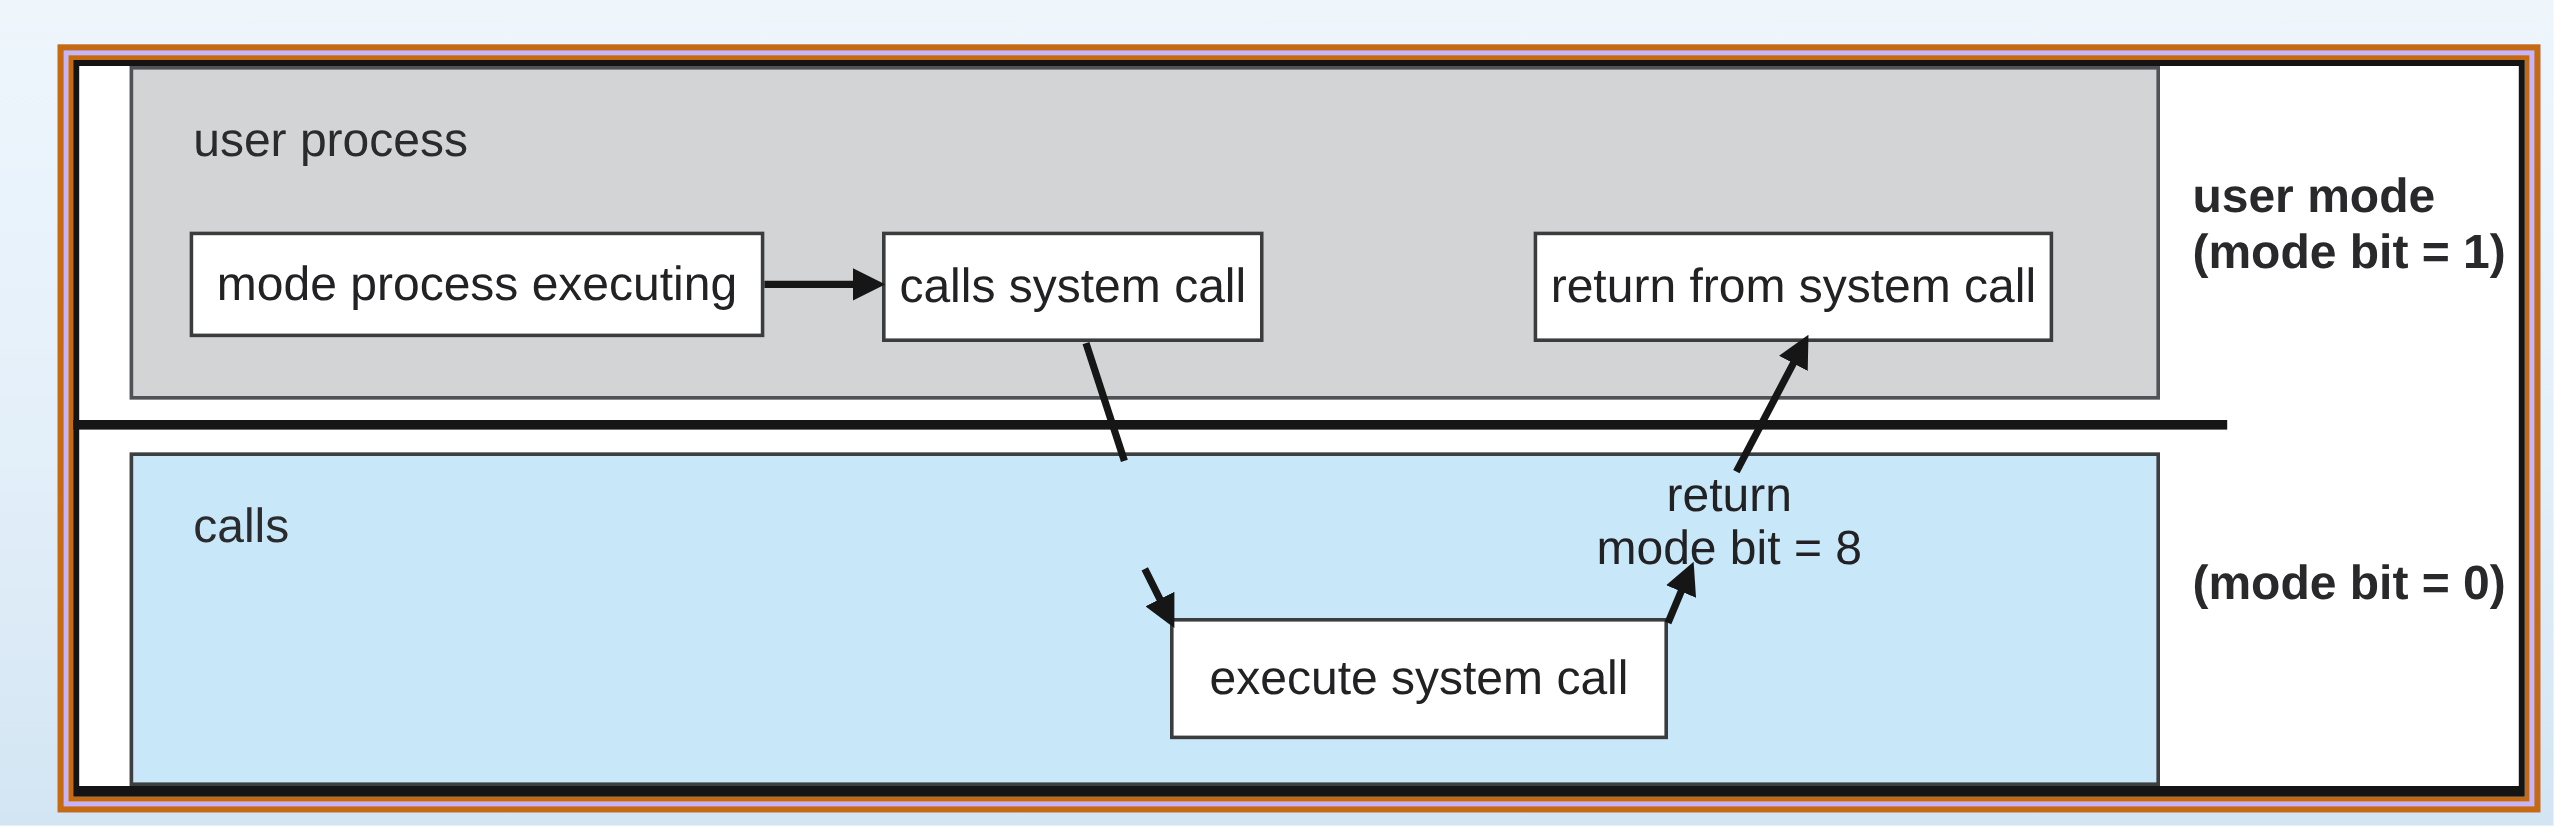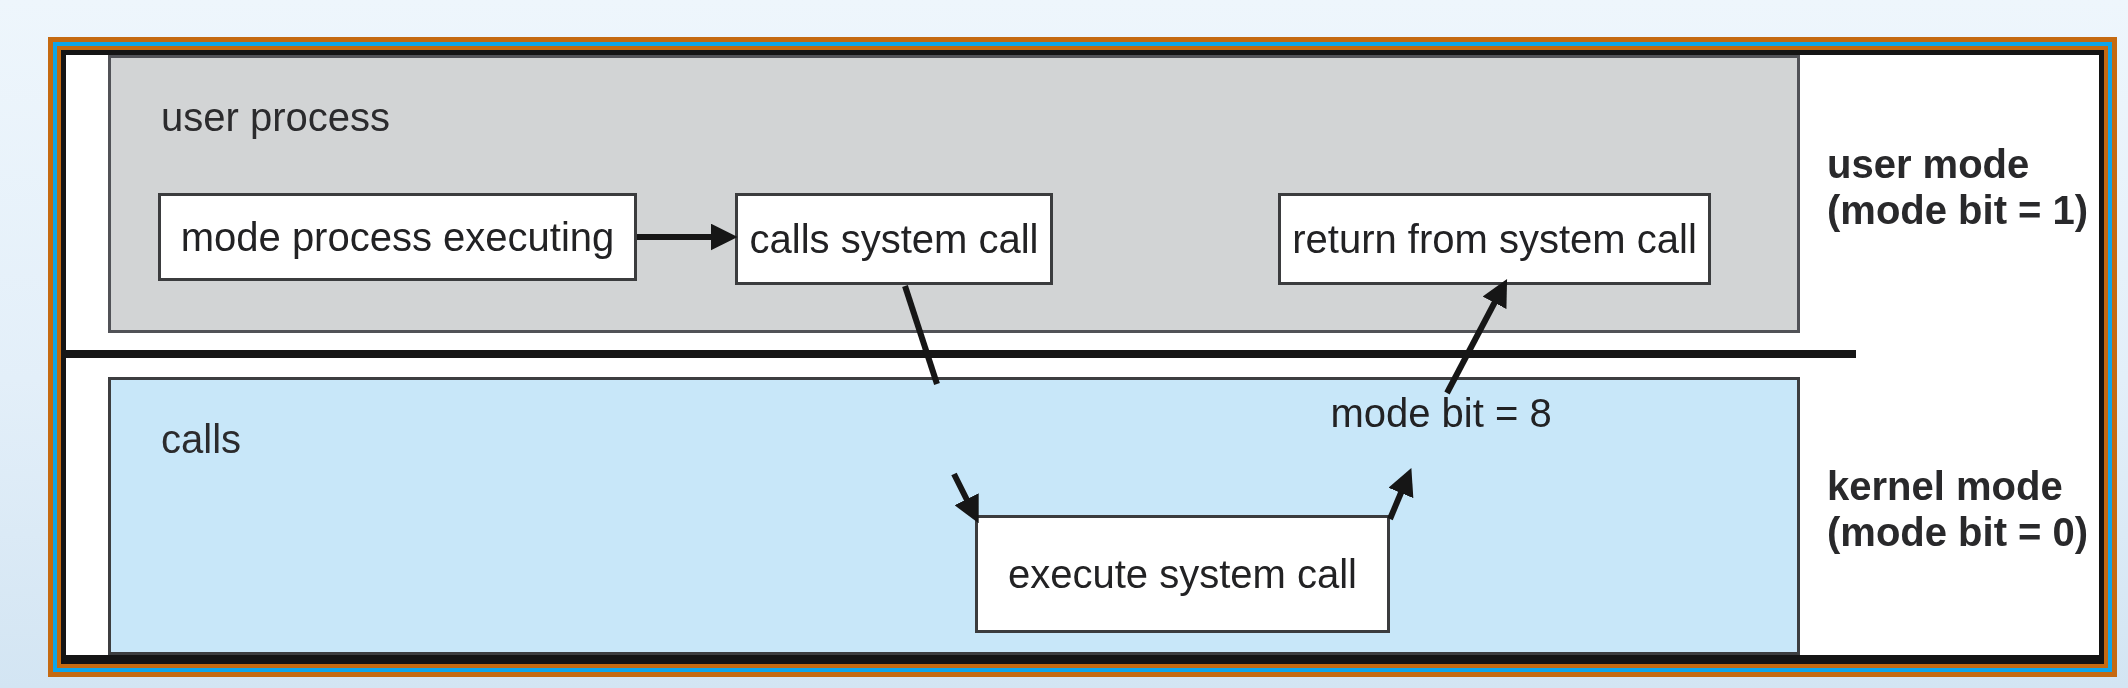--- a/index.html
+++ b/index.html
@@ -14,21 +14,21 @@
   html,body{margin:0;padding:0;}
   body{
     width:2128px;height:688px;overflow:hidden;
     font-family:"Liberation Sans","DejaVu Sans",sans-serif;
     background:linear-gradient(180deg,#eef6fc 0%,#e3eff9 55%,#d3e5f3 100%);
     color:var(--ink);
   }
   .orange-frame{
     position:absolute;left:48px;top:37px;width:2069px;height:640px;
     border:5px solid var(--frame-orange);
-    background:#0ea5e9;padding:4px;
+    background:#c4b5fd;padding:4px;
   }
   .orange-frame-inner{
     width:100%;height:100%;
     border:4px solid var(--frame-orange);
     background:#ffffff;position:relative;
   }
   .black-frame{
     position:absolute;inset:0;
     border:5px solid #141414;border-bottom-width:9px;
     background:#ffffff;
@@ -54,21 +54,21 @@
   }
   .node{
     position:absolute;background:var(--node-fill);
     border:3px solid var(--border-dark);
     display:flex;align-items:center;justify-content:center;
     font-size:40px;color:#222224;white-space:nowrap;
   }
   .node-upe{left:92px;top:138px;width:479px;height:88px;}
   .node-csc{left:669px;top:138px;width:318px;height:92px;}
   .node-rfsc{left:1212px;top:138px;width:433px;height:92px;}
-  .node-esc{left:909px;top:460px;width:415px;height:118px;}
+  .node-esc{left:909px;top:460px;width:415px;height:101px;}
   .trans-label{
     position:absolute;width:300px;text-align:center;
     font-size:40px;line-height:44px;color:#222224;white-space:nowrap;
   }
   .trans-trap{left:734px;top:336px;}
   .trans-return{left:1225px;top:336px;}
   .mode-label{
     position:absolute;left:1761px;width:272px;
     font-size:40px;line-height:46px;color:#29292b;white-space:nowrap;font-weight:bold;
   }
@@ -97,30 +97,30 @@
 
         <div class="divider"></div>
 
         <div class="node node-upe">mode process executing</div>
         <div class="node node-csc">calls system call</div>
         <div class="node node-rfsc">return from system call</div>
         <div class="node node-esc">execute system call</div>
 
 
         <div class="trans-label trans-return">
+          <div>return</div>
           <div>mode bit = 8</div>
         </div>
 
         <div class="mode-label mode-user">
           <div>user mode</div>
           <div>(mode bit = 1)</div>
         </div>
 
         <div class="mode-label mode-kernel">
-          <div>kernel mode</div>
           <div>(mode bit = 0)</div>
         </div>
 
         <svg class="arrows" viewBox="0 0 2033 600">
           <defs>
             <marker id="ah" viewBox="0 0 10 10" markerWidth="4.5" markerHeight="4.5" refX="2" refY="5" orient="auto" markerUnits="strokeWidth">
               <path d="M0,0 L10,5 L0,10 z" fill="#161616"></path>
             </marker>
           </defs>
           <line x1="571" y1="182" x2="650" y2="182" stroke="#161616" stroke-width="6" marker-end="url(#ah)"></line>

